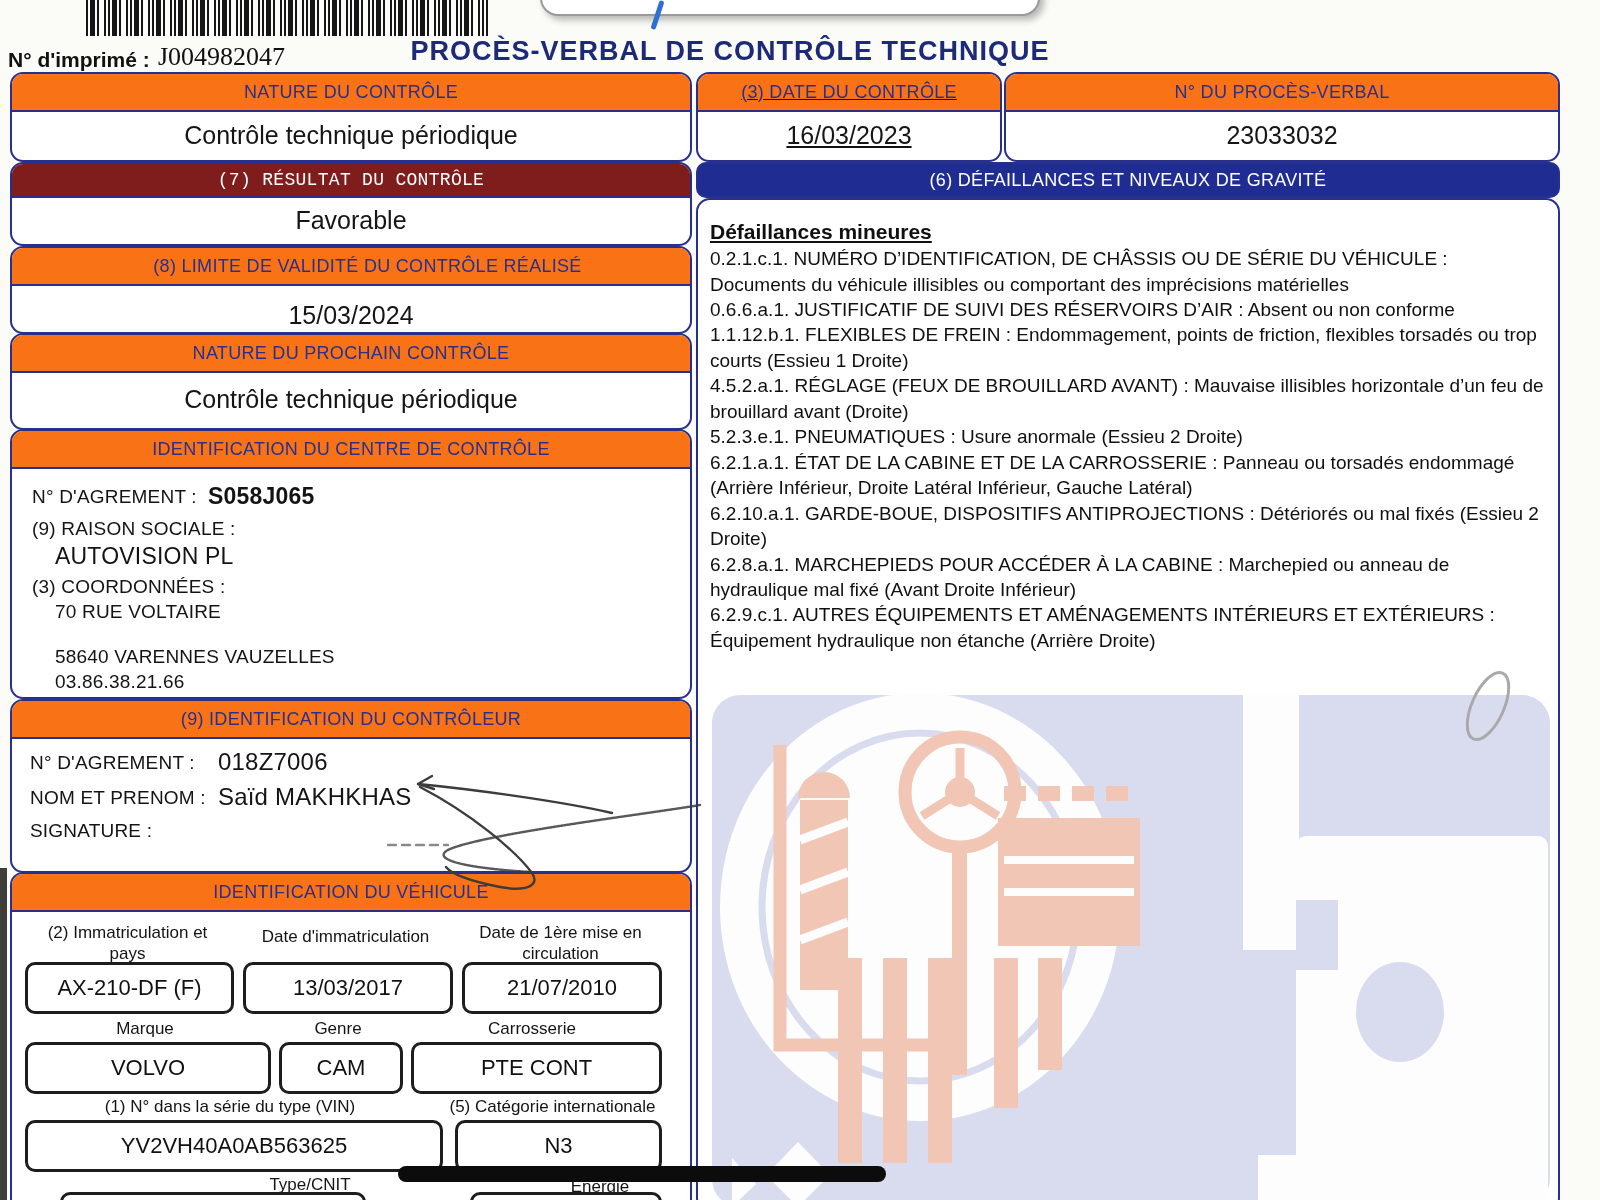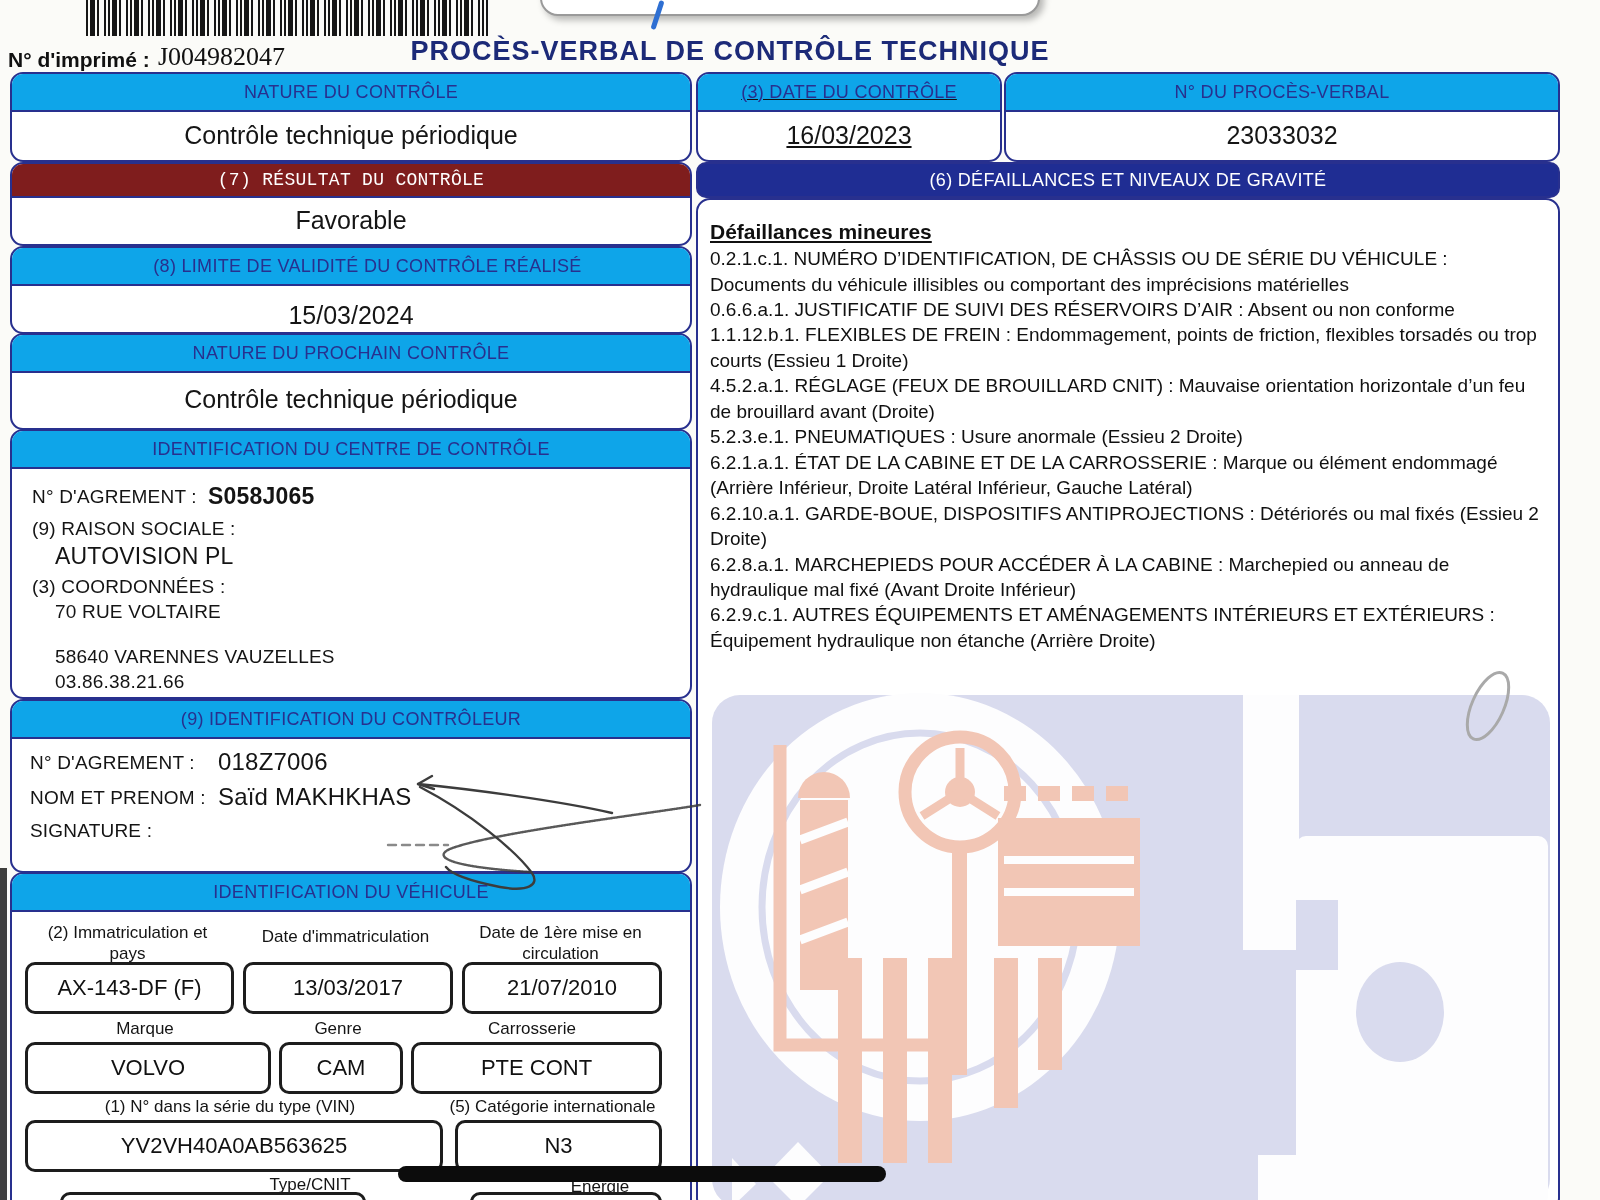--- a/index.html
+++ b/index.html
@@ -14,21 +14,21 @@
   .print-label{position:absolute;left:8px;top:48px;font-size:21px;font-weight:bold;}
   .print-value{position:absolute;left:158px;top:42px;font-size:26px;font-family:"Liberation Serif","DejaVu Serif",serif;}
   .doc-title{position:absolute;left:340px;top:36px;width:780px;text-align:center;
     font-size:27px;font-weight:bold;letter-spacing:1px;color:#1c2a78;}
   .stamp-box{position:absolute;left:540px;top:-34px;width:496px;height:46px;border-radius:18px;
     background:#fff;border:2px solid #9a9a9a;box-shadow:4px 4px 7px rgba(0,0,0,.28);}
   .pen-mark{position:absolute;left:655px;top:0px;width:5px;height:30px;background:#2e6fd2;
     border-radius:3px;transform:rotate(18deg);}
   
   .sec{position:absolute;border:2px solid #28308e;border-radius:13px;background:#fff;overflow:hidden;}
-  .sec .hd{background:#0ea5e9;color:#28308e;border-bottom:2px solid #28308e;
+  .sec .hd{background:#f97316;color:#28308e;border-bottom:2px solid #28308e;
     text-align:center;font-size:18px;font-weight:500;letter-spacing:.3px;
     display:flex;align-items:center;justify-content:center;}
   .sec .hd.dark{background:#7f1d1d;color:#fff;font-family:Liberation Mono, monospace;}
   .sec .val{display:flex;align-items:center;justify-content:center;font-size:25px;color:#151515;}
   .bar-dark{position:absolute;background:#1f2d93;border:2px solid #28308e;border-radius:10px;
     color:#fff;text-align:center;font-size:18px;letter-spacing:.3px;
     display:flex;align-items:center;justify-content:center;}
   
   .fline{position:absolute;font-size:19px;color:#141414;letter-spacing:.2px;}
   .fvalue-bold{font-size:23px;font-weight:bold;}
@@ -110,21 +110,21 @@
     </g>
   </svg>
 
   <div class="sec" style="left:10px;top:872px;width:678px;height:340px;">
     <div class="hd" style="height:36px;">IDENTIFICATION DU VÉHICULE</div>
   </div>
 
   <div class="vlabel" style="left:35px;top:922px;width:185px;">(2) Immatriculation et pays</div>
   <div class="vlabel" style="left:243px;top:926px;width:205px;">Date d'immatriculation</div>
   <div class="vlabel" style="left:463px;top:922px;width:195px;">Date de 1ère mise en circulation</div>
-  <div class="vbox" style="left:25px;top:962px;width:203px;height:46px;">AX-143-DF (F)</div>
+  <div class="vbox" style="left:25px;top:962px;width:203px;height:46px;">AX-210-DF (F)</div>
   <div class="vbox" style="left:243px;top:962px;width:204px;height:46px;">13/03/2017</div>
   <div class="vbox" style="left:462px;top:962px;width:194px;height:46px;">21/07/2010</div>
 
   <div class="vlabel" style="left:55px;top:1018px;width:180px;">Marque</div>
   <div class="vlabel" style="left:248px;top:1018px;width:180px;">Genre</div>
   <div class="vlabel" style="left:442px;top:1018px;width:180px;">Carrosserie</div>
   <div class="vbox" style="left:25px;top:1042px;width:240px;height:46px;">VOLVO</div>
   <div class="vbox" style="left:279px;top:1042px;width:118px;height:46px;">CAM</div>
   <div class="vbox" style="left:411px;top:1042px;width:245px;height:46px;">PTE CONT</div>
 
@@ -194,22 +194,22 @@
 
         <ellipse cx="790" cy="506" rx="16" ry="36" fill="none" stroke="#a9a9a9" stroke-width="3" transform="rotate(24 790 506)"></ellipse>
       </g>
     </svg>
 
     <div class="def-text">
       <p class="def-title">Défaillances mineures</p>
       <p>0.2.1.c.1. NUMÉRO D’IDENTIFICATION, DE CHÂSSIS OU DE SÉRIE DU VÉHICULE : Documents du véhicule illisibles ou comportant des imprécisions matérielles</p>
       <p>0.6.6.a.1. JUSTIFICATIF DE SUIVI DES RÉSERVOIRS D’AIR : Absent ou non conforme</p>
       <p>1.1.12.b.1. FLEXIBLES DE FREIN : Endommagement, points de friction, flexibles torsadés ou trop courts (Essieu 1 Droite)</p>
-      <p>4.5.2.a.1. RÉGLAGE (FEUX DE BROUILLARD CNIT) : Mauvaise orientation horizontale d’un feu de brouillard avant (Droite)</p>
+      <p>4.5.2.a.1. RÉGLAGE (FEUX DE BROUILLARD AVANT) : Mauvaise illisibles horizontale d’un feu de brouillard avant (Droite)</p>
       <p>5.2.3.e.1. PNEUMATIQUES : Usure anormale (Essieu 2 Droite)</p>
-      <p>6.2.1.a.1. ÉTAT DE LA CABINE ET DE LA CARROSSERIE : Marque ou élément endommagé (Arrière Inférieur, Droite Latéral Inférieur, Gauche Latéral)</p>
+      <p>6.2.1.a.1. ÉTAT DE LA CABINE ET DE LA CARROSSERIE : Panneau ou torsadés endommagé (Arrière Inférieur, Droite Latéral Inférieur, Gauche Latéral)</p>
       <p>6.2.10.a.1. GARDE-BOUE, DISPOSITIFS ANTIPROJECTIONS : Détériorés ou mal fixés (Essieu 2 Droite)</p>
       <p>6.2.8.a.1. MARCHEPIEDS POUR ACCÉDER À LA CABINE : Marchepied ou anneau de hydraulique mal fixé (Avant Droite Inférieur)</p>
       <p>6.2.9.c.1. AUTRES ÉQUIPEMENTS ET AMÉNAGEMENTS INTÉRIEURS ET EXTÉRIEURS : Équipement hydraulique non étanche (Arrière Droite)</p>
     </div>
   </div>
 
 </div>
 
 </body></html>

